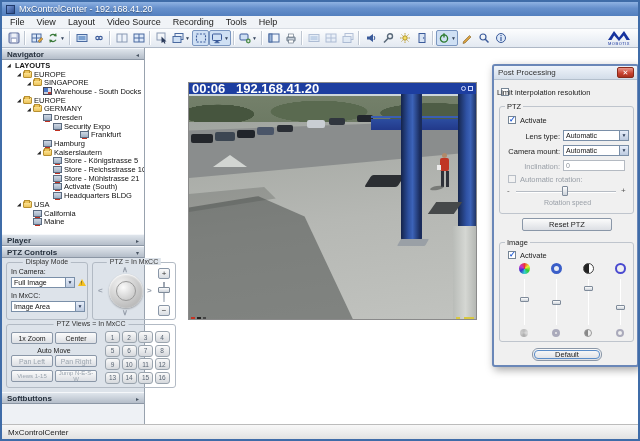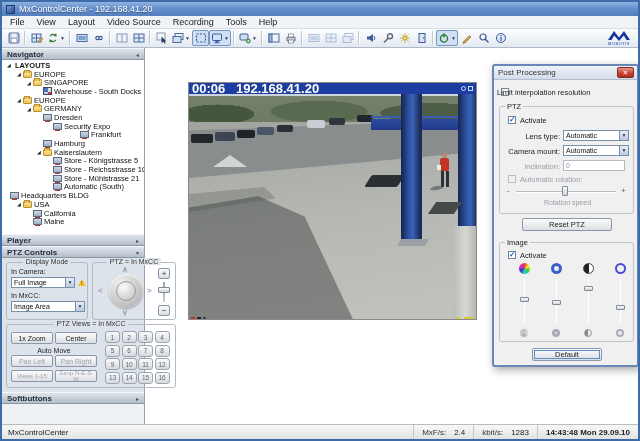--- a/index.html
+++ b/index.html
@@ -116,21 +116,21 @@
   .ic.bri{background:#e8ecf4;border:3px solid #3a5ec8;}
   .ic.con{background:linear-gradient(90deg,#222 50%,#fff 50%);border:1px solid #444;}
   .ic.hue{background:transparent;border:2px solid #4a4ad0;}
   .ic.dim1{background:conic-gradient(#bbb,#ddd,#aaa,#ccc,#bbb);}
   .ic.dim2{background:#eee;border:3px solid #aab;}
   .ic.dim3{background:linear-gradient(90deg,#888 50%,#eee 50%);border:1px solid #999;}
   .ic.dim4{background:transparent;border:2px solid #aab;}
   .ic.small{width:8px;height:8px;}
   .vslide .track{position:absolute;width:1px;background:#a8aeb6;border-right:1px solid #fff;}
   .vslide .thumb{position:absolute;width:9px;height:5px;background:linear-gradient(#fdfdfd,#ccd2d9);border:1px solid #7f8b9a;border-radius:1px;}
-  .defbtn{outline:1px solid #5a8cc8;outline-offset:-3px;}
+  .defbtn{outline:1px solid #5a8cc8;outline-offset:-3px;border-radius:6px;}
   
   .statusbar{position:absolute;left:0;top:422px;width:636px;height:15px;background:linear-gradient(#f8f8f8,#e2e2e2);border-top:1px solid #bcbcbc;display:flex;align-items:center;font-size:8px;color:#222;}
   .statusbar .app{padding:0 6px;}
   .statusbar .rgt{margin-left:auto;display:flex;align-items:center;height:100%;}
   .scell{display:flex;align-items:center;height:100%;padding:0 8px;border-left:1px solid #c6c6c6;}
   .scell .k{color:#333;margin-right:8px;}
   .scell.clock{font-weight:bold;}
 </style>
 </head>
 <body>
@@ -415,23 +415,23 @@
             <span class="lbl">Store - Reichsstrasse 10</span>
           </div>
           <div class="trow" style="padding-left: 43px;">
             <span class="exp"></span>
             <span class="i-mon"></span>
             <span class="lbl">Store - Mühlstrasse 21</span>
           </div>
           <div class="trow" style="padding-left: 43px;">
             <span class="exp"></span>
             <span class="i-mon"></span>
-            <span class="lbl">Automatic (South)</span>
-          </div>
-          <div class="trow" style="">
+            <span class="lbl">Activate (South)</span>
+          </div>
+          <div class="trow" style="padding-left: 43px;">
             <span class="exp"></span>
             <span class="i-mon"></span>
             <span class="lbl">Headquarters BLDG</span>
           </div>
           <div class="trow" style="padding-left: 13px;">
             <span class="exp">◢</span>
             <span class="i-folder"></span>
             <span class="lbl">USA</span>
           </div>
           <div class="trow" style="padding-left: 23px;">
@@ -652,25 +652,14 @@
             </div>
         </div>
 
         <div class="btn defbtn" style="left:38px;top:282px;width:70px;height:13px;font-size:7.5px;position:absolute;">Default</div>
       </div>
     </div>
   </div>
 
   <div class="statusbar">
     <span class="app">MxControlCenter</span>
-    <span class="rgt">
-      <span class="scell">
-        <span class="k">MxF/s:</span>
-        <span>2.4</span>
-      </span>
-      <span class="scell">
-        <span class="k">kbit/s:</span>
-        <span>1283</span>
-      </span>
-      <span class="scell clock">14:43:48 Mon 29.09.10</span>
-    </span>
   </div>
 </div>
 
 </body></html>

